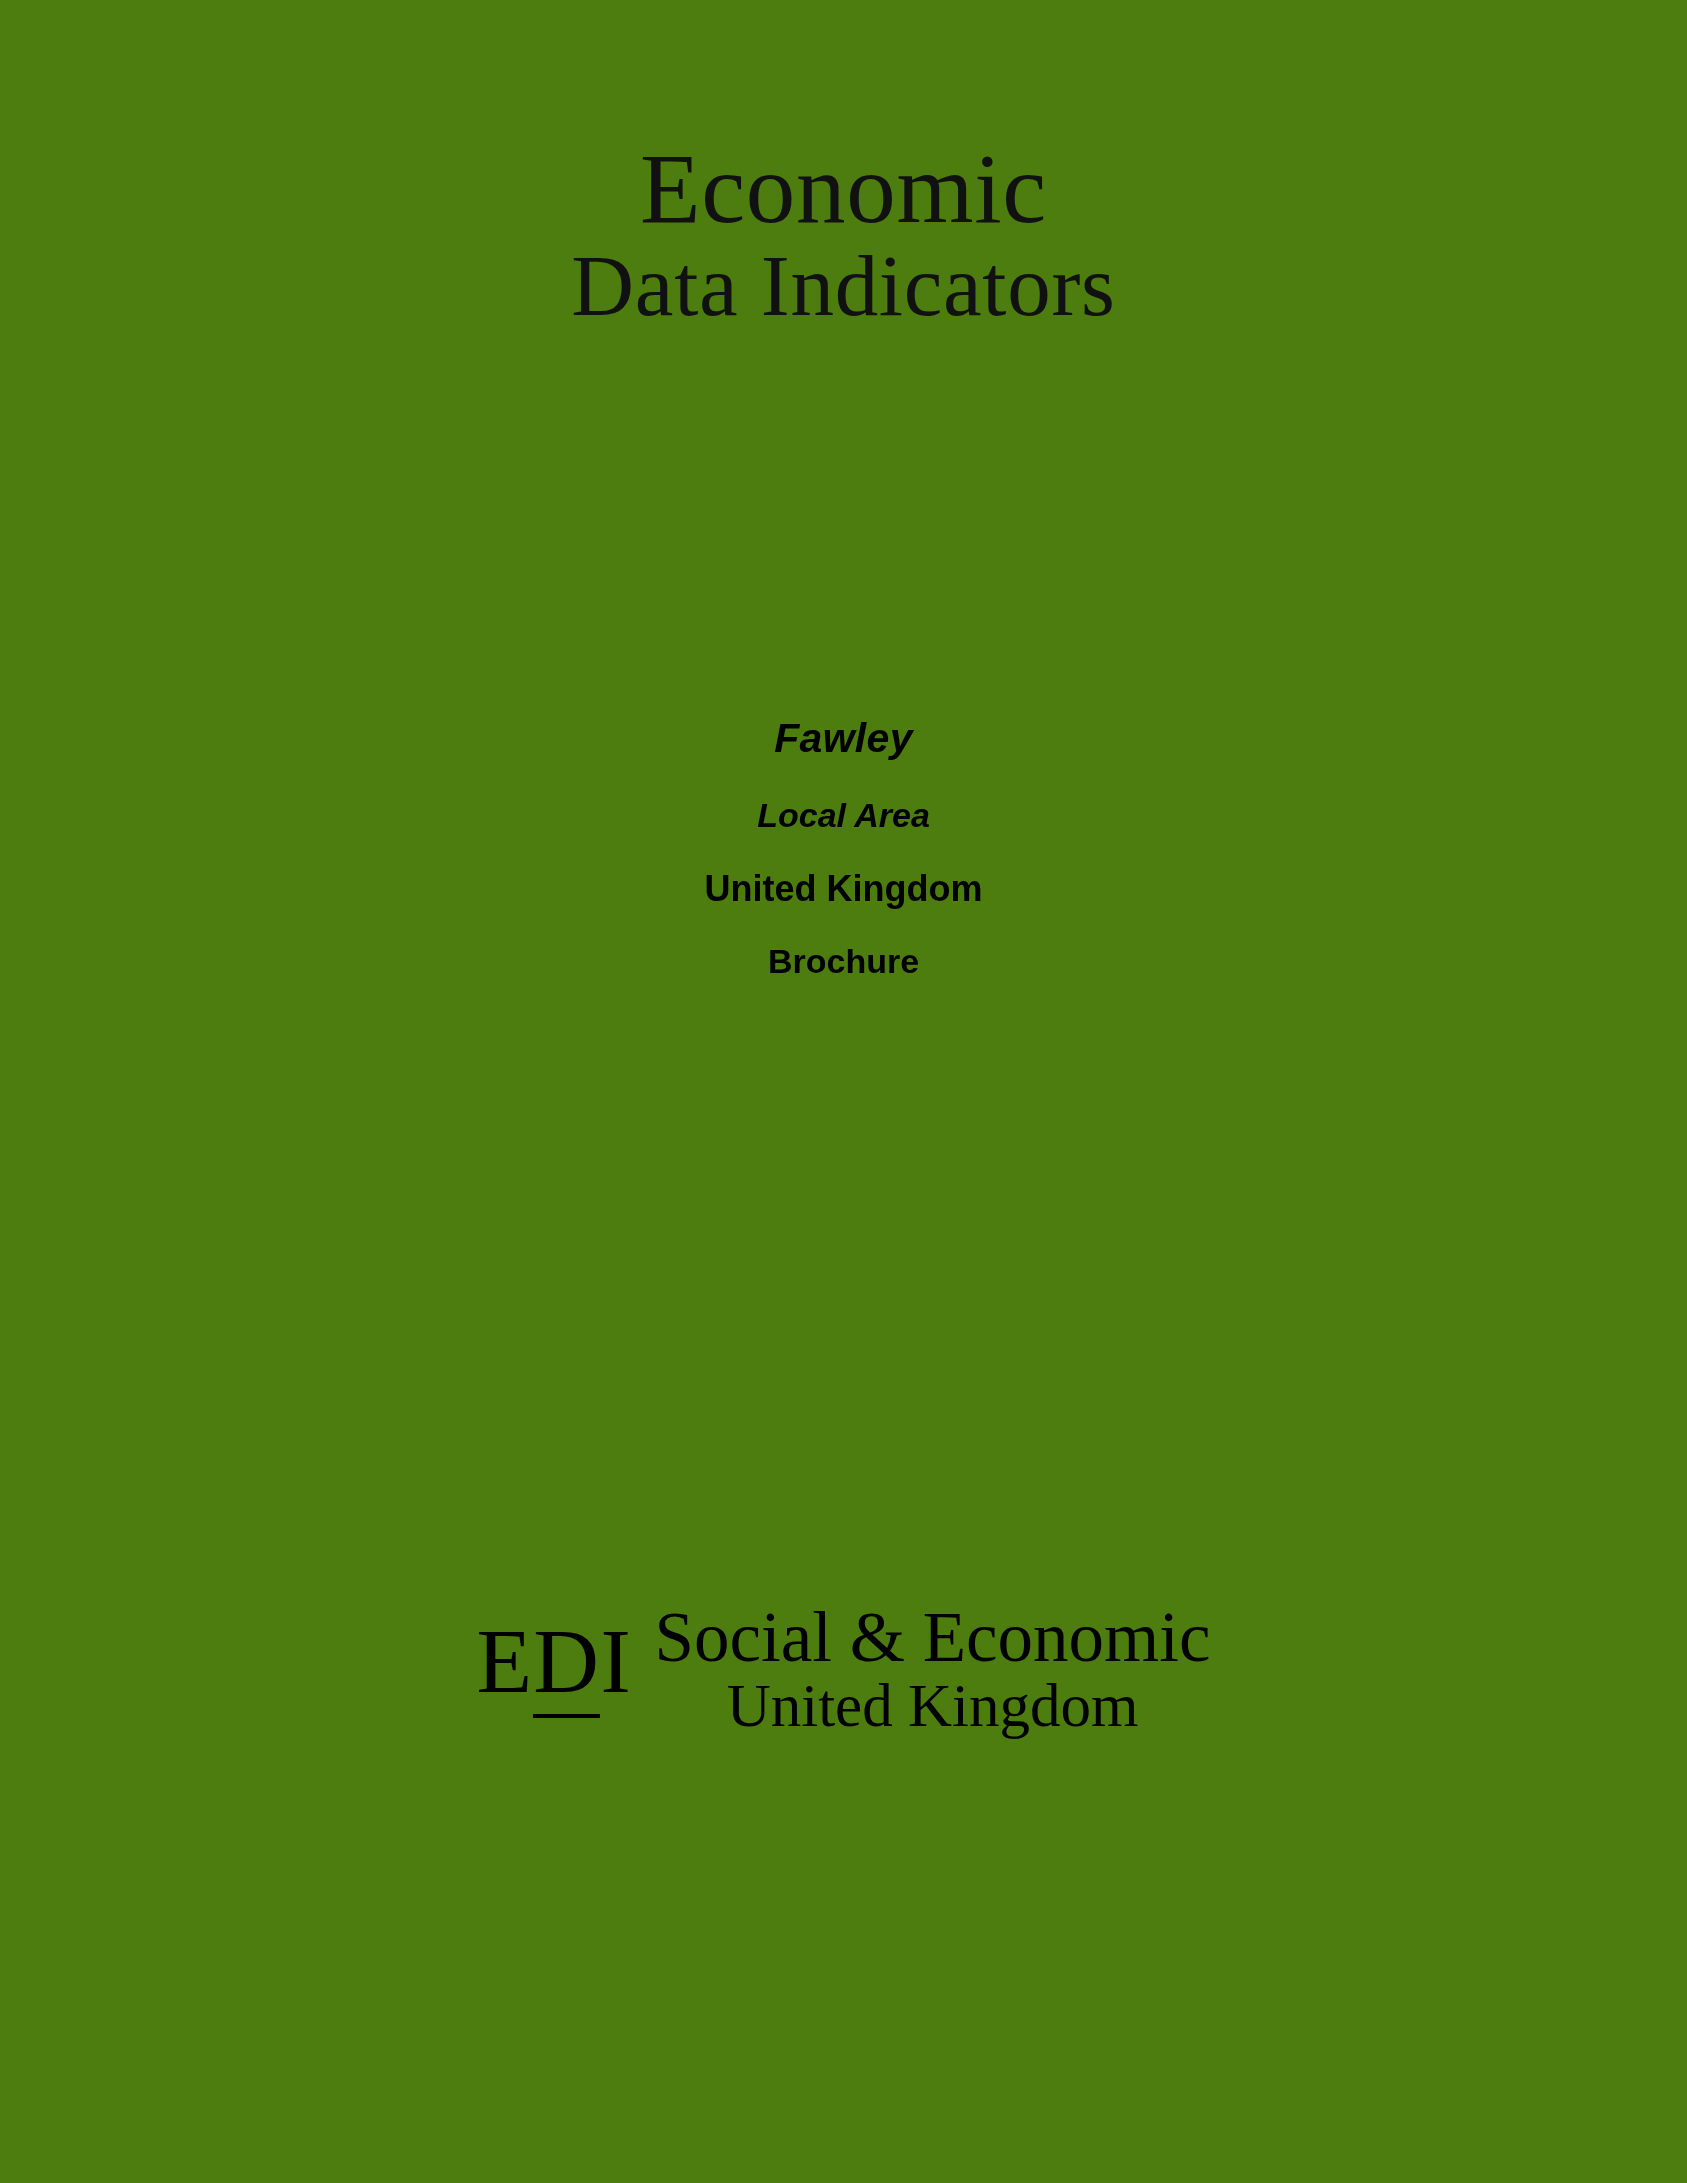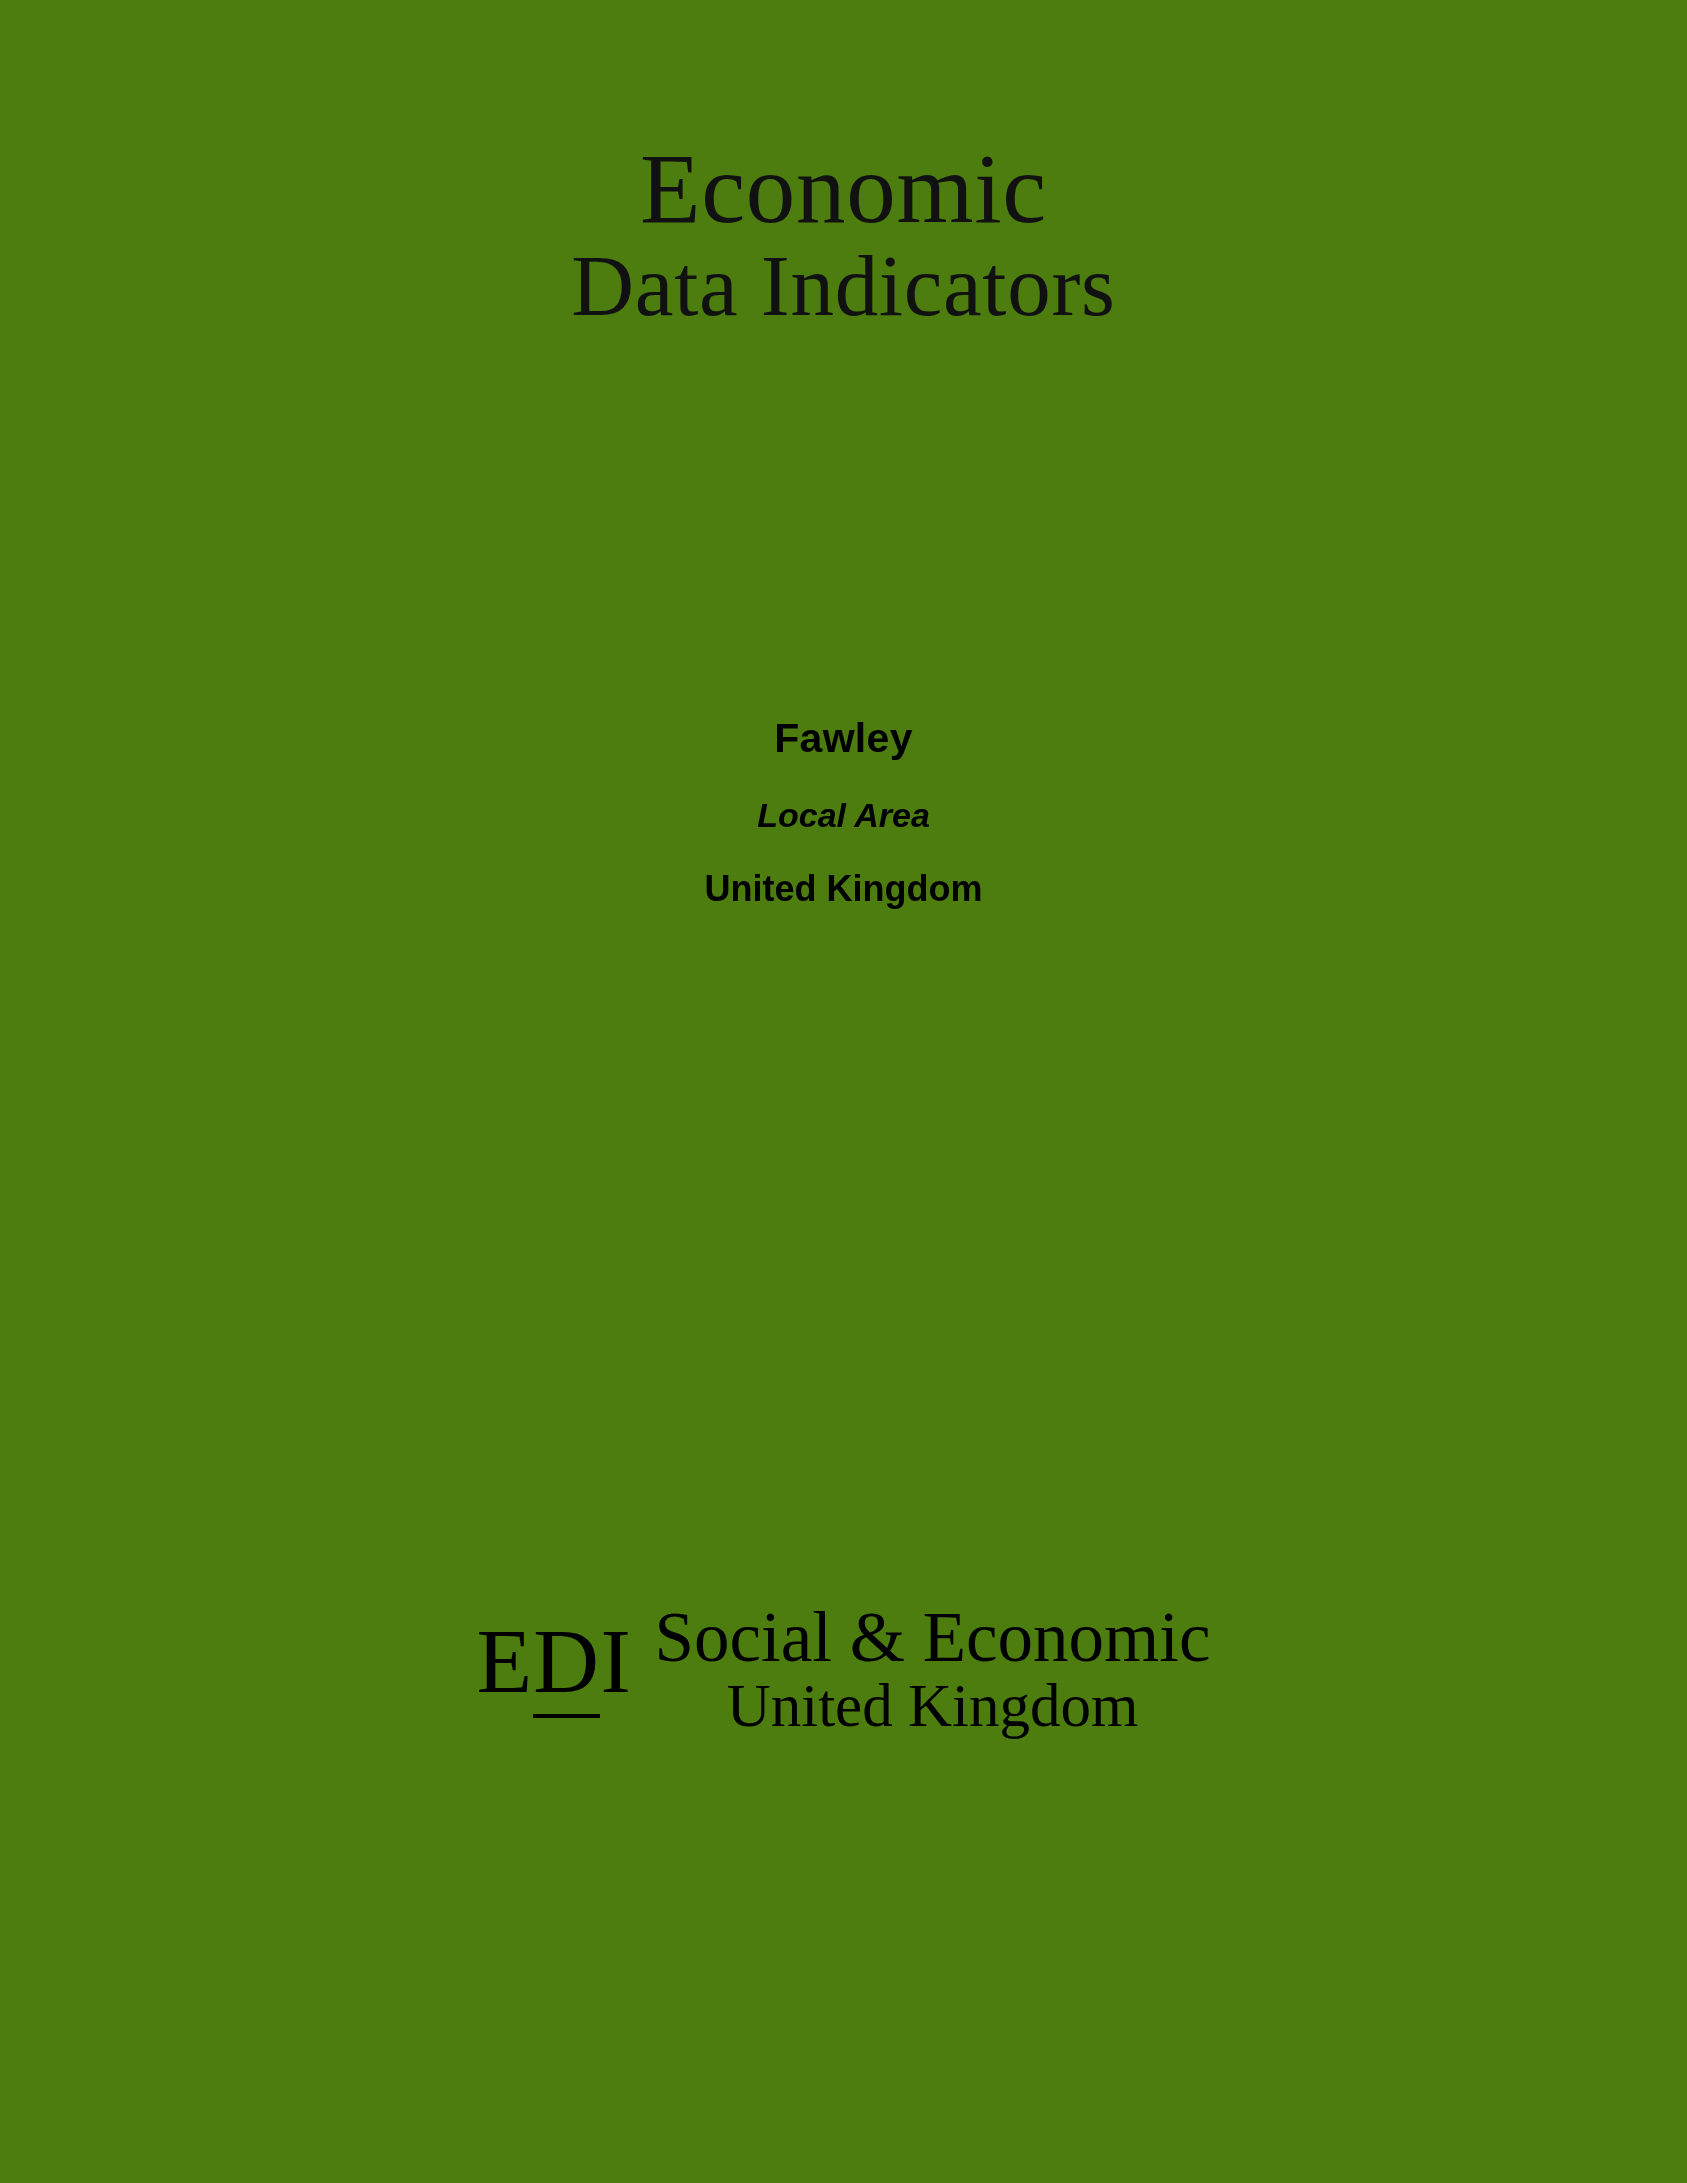--- a/index.html
+++ b/index.html
@@ -52,20 +52,21 @@
     top: 715px;
     left: 0;
     width: 1687px;
     text-align: center;
   }
   .title-block .t-area {
     font-size: 41px;
     font-weight: bold;
     margin: 0 0 34px 0;
     letter-spacing: 0.3px;
+    font-style: italic;
   }
   .title-block .t-sub {
     font-size: 34px;
     font-weight: bold;
     margin: 0 0 33px 0;
     font-style: italic;
   }
   .title-block .t-country {
     font-size: 36px;
     font-weight: bold;
@@ -127,20 +128,21 @@
 
   <div class="masthead">
     <span class="line1">Economic</span>
     <span class="line2">Data Indicators</span>
   </div>
 
   <div class="title-block">
     <div class="t-area">Fawley</div>
     <div class="t-sub">Local Area</div>
     <div class="t-country">United Kingdom</div>
+    <div class="t-kind">Brochure</div>
   </div>
 
   <div class="footer-logo">
     <div class="edi-mark">
       <span>E</span><span class="underline-d">D</span><span>I</span>
     </div>
     <div class="edi-words">
       <span class="w1">Social &amp; Economic</span>
       <span class="w2">United Kingdom</span>
     </div>

